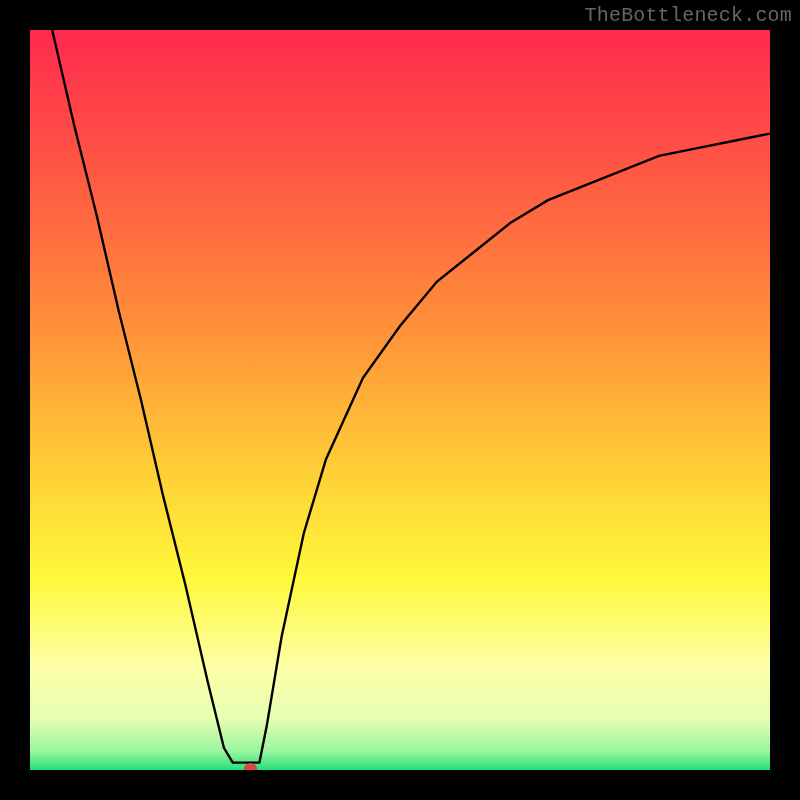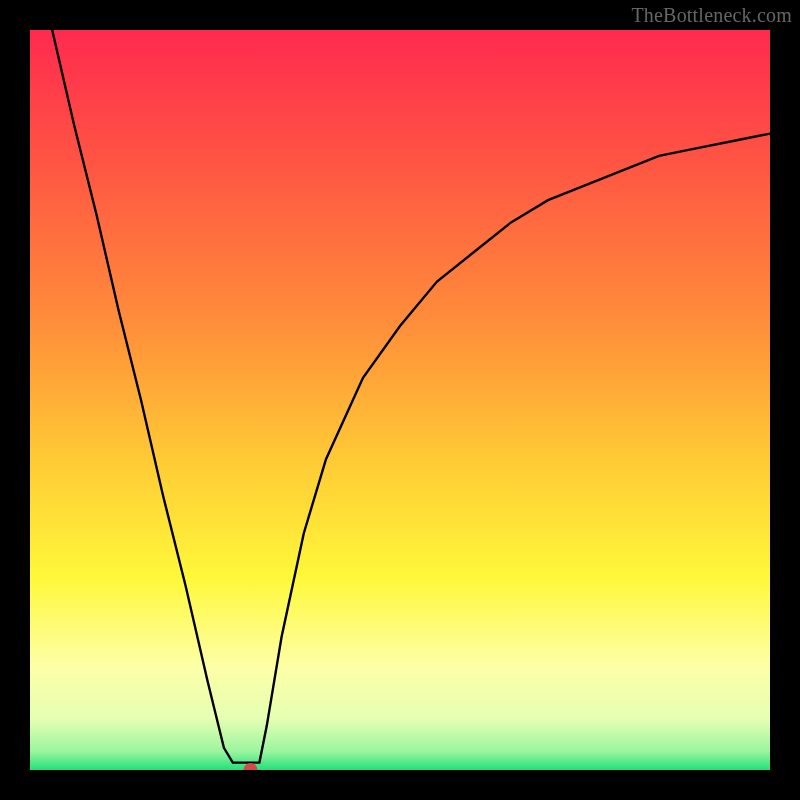--- a/index.html
+++ b/index.html
@@ -25,21 +25,21 @@
     top: 30px;
     width: 740px;
     height: 740px;
   }
   .watermark {
     position: absolute;
     top: 4px;
     right: 8px;
     color: #666;
     font-size: 20px;
-    font-family: Liberation Serif, serif;
+    font-family: Liberation Mono, monospace;
     letter-spacing: 0.2px;
   }
 </style>
 </head>
 <body>
 
 <div class="frame">
   <svg class="plot" viewBox="0 0 740 740" preserveAspectRatio="none">
     <defs>
       <linearGradient id="bg-grad" x1="0" y1="0" x2="0" y2="1">

